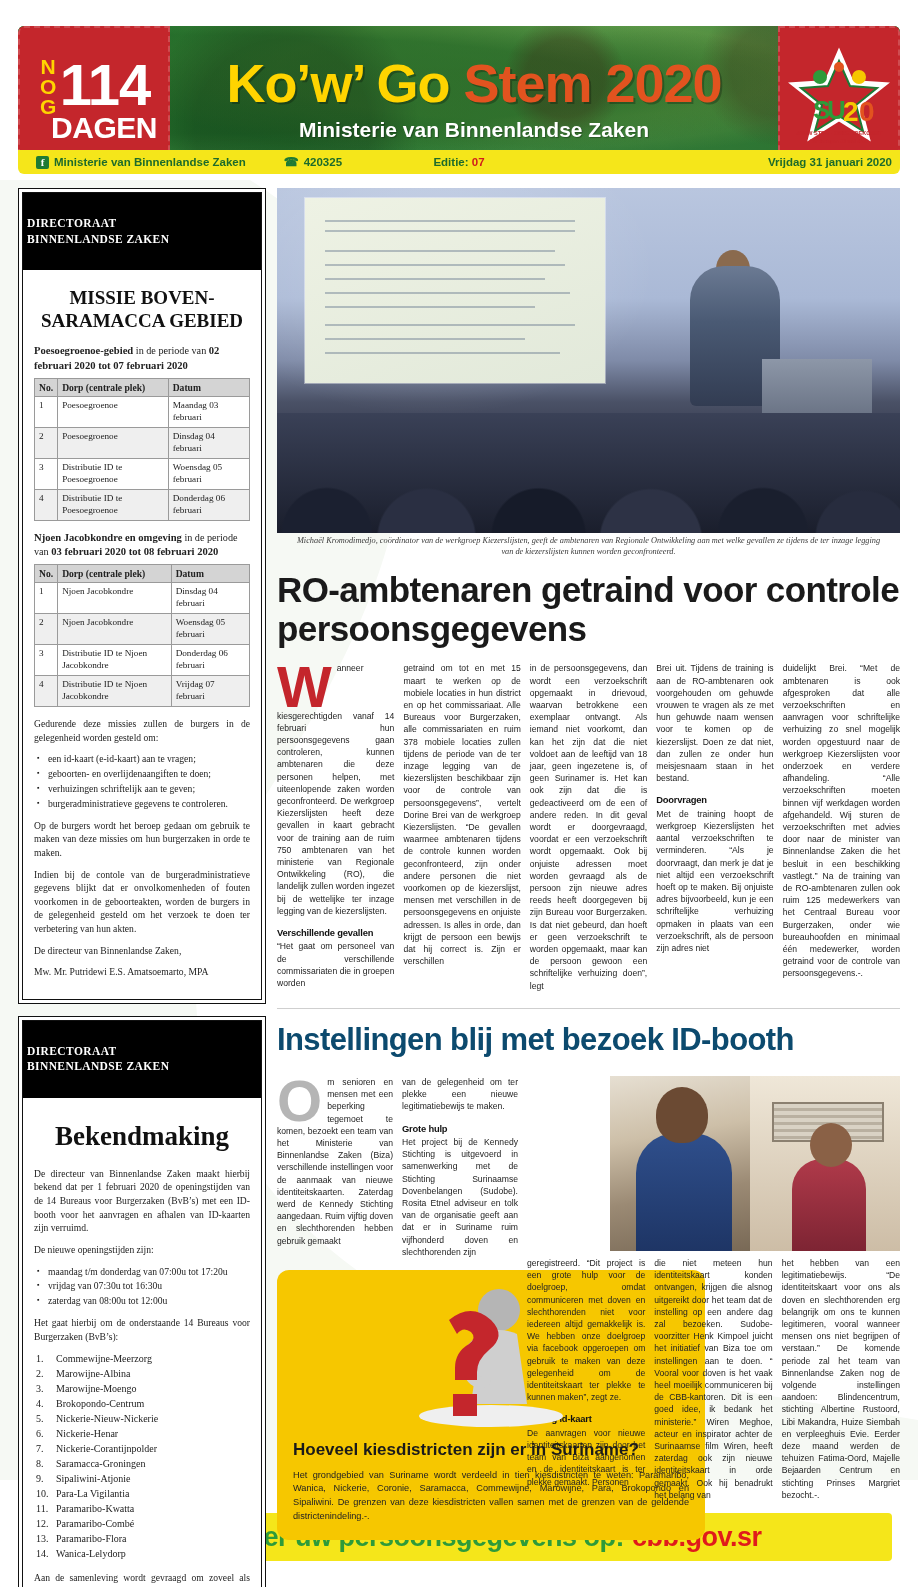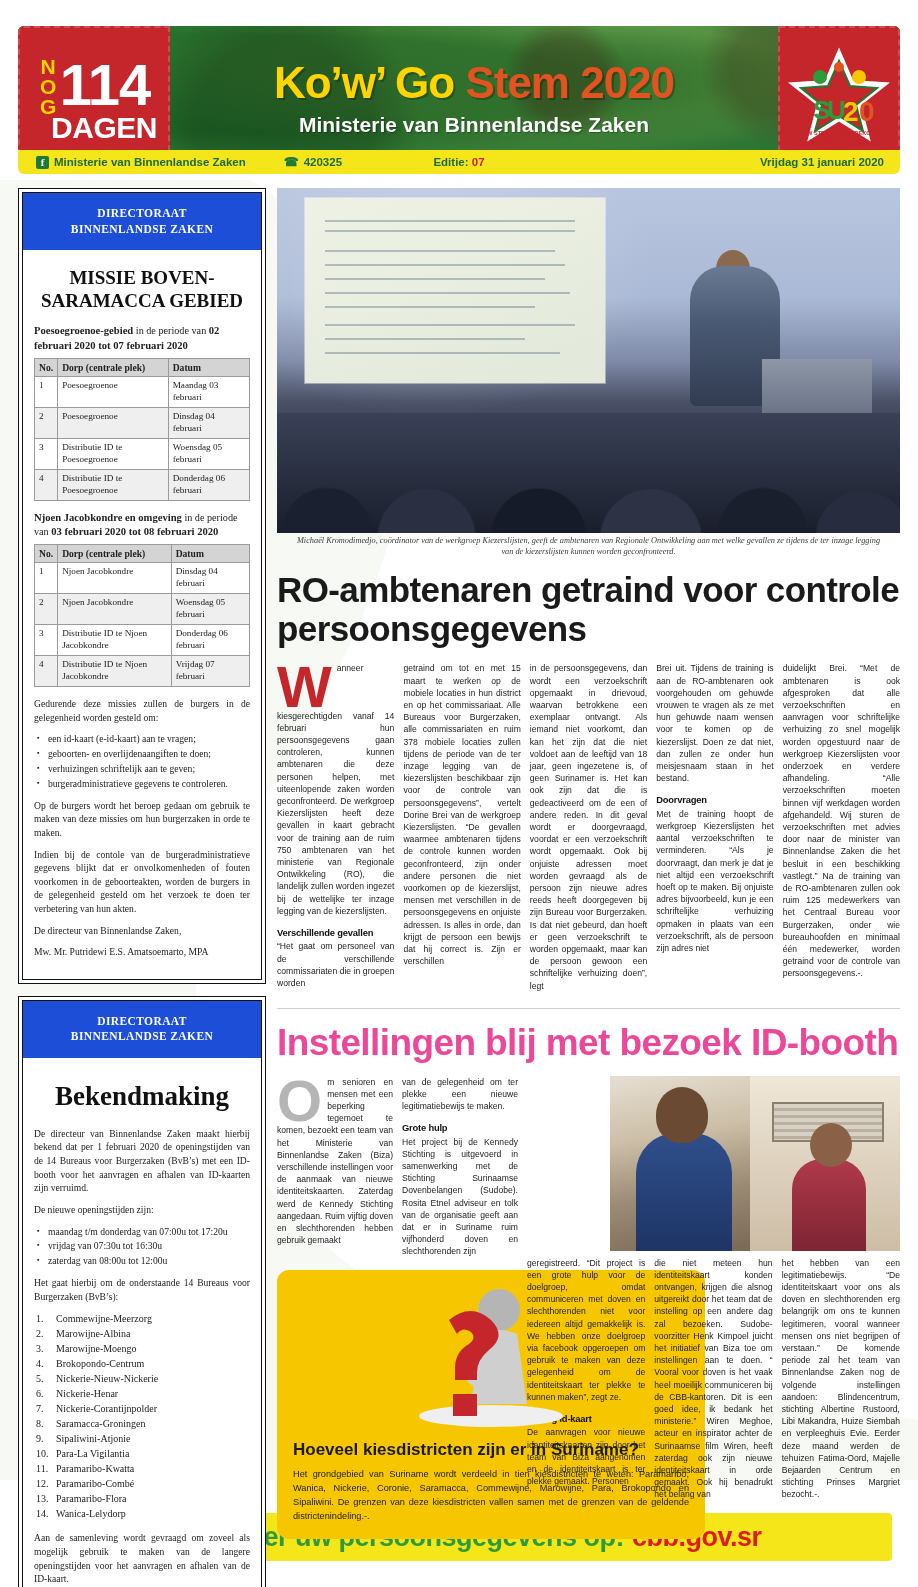--- a/index.html
+++ b/index.html
@@ -53,21 +53,21 @@
     color:#ffd400; font-weight:bold; font-size:21px; line-height:.95;
     writing-mode:vertical-rl; text-orientation:upright; letter-spacing:-3px;
     margin-right:2px;
   }
   .cd-num{ color:#fff; font-weight:bold; font-size:58px; line-height:.92; letter-spacing:-1px; }
   .cd-dagen{ color:#fff; font-weight:bold; font-size:30px; line-height:1; letter-spacing:-.5px; margin-top:-2px; margin-left:20px;}
 
   .title-wrap{ position:absolute; left:152px; top:0; right:122px; height:145px;
     display:flex; flex-direction:column; align-items:center; justify-content:center; }
   .maintitle{
-    font-size:44px; font-weight:bold; letter-spacing:-1px; line-height:1;
+    font-size:54px; font-weight:bold; letter-spacing:-1px; line-height:1;
     text-shadow:2px 2px 0 rgba(0,0,0,.25);
     white-space:nowrap;
   }
   .maintitle .t1{ color:#ffd400; }
   .maintitle .t2{ color:#e2531f; }
   .subtitle{ color:#fff; font-size:21px; font-weight:bold; margin-top:8px; text-shadow:1px 1px 1px rgba(0,0,0,.3); }
 
   .logo-box{
     position:absolute; right:0; top:0; width:122px; height:145px;
     background:#c4262c; border-radius:0 6px 6px 0;
@@ -81,31 +81,31 @@
     background:#f5e61a; border-radius:0 0 6px 6px;
     display:flex; align-items:center; z-index:5;
     font-size:11.5px; font-weight:bold; color:#1d6b2b;
   }
   .fb-icon{ width:13px;height:13px;background:#1d7a34;color:#fff;border-radius:2px;
     font-size:11px; font-weight:bold; display:flex;align-items:center;justify-content:center;
     font-family:"Liberation Serif",serif; margin:0 5px 0 18px;}
   .phone-icon{ color:#1d7a34; font-size:12px; margin:0 5px 0 38px; }
   .infobar .editie{ position:absolute; left:50%; transform:translateX(-50%); color:#1d6b2b; }
   .infobar .editie b{ color:#d01c1c; }
-  .infobar .datum{ position:absolute; right:16px; color:#1d6b2b; }
+  .infobar .datum{ position:absolute; right:8px; color:#1d6b2b; }
 
   
   .sidebar{ position:absolute; left:18px; top:188px; width:248px; z-index:3; }
   .notice{
     background:#fff; border:1px solid #111; padding:3px; margin-bottom:12px;
   }
   .notice-in{ border:1px solid #111; padding:0; }
   .notice-hdr{
-    background:#1d4ed8; color:#fff; text-align:center; font-weight:bold;
-    font-size:11.5px; letter-spacing:.4px; padding:13px 4px; line-height:1.35;
+    background:#000000; color:#fff; text-align:left; font-weight:bold;
+    font-size:11.5px; letter-spacing:.4px; padding:23px 4px; line-height:1.35;
     font-family:"Liberation Serif", serif;
   }
   .notice-body{ padding:10px 11px 12px; font-family:"Liberation Serif", serif; color:#222; }
   .notice-title{
     text-align:center; font-weight:bold; font-size:19px; line-height:1.22;
     margin:6px 0 12px; color:#111;
   }
   .notice-title.small{ font-size:27px; margin:12px 0 14px; }
   .notice-p{ font-size:9.6px; line-height:1.42; text-align:justify; margin-bottom:8px; }
   .notice-sub{ font-size:10.2px; line-height:1.4; margin:10px 0 4px; }
@@ -172,22 +172,22 @@
     font-family:"Liberation Serif", serif; font-style:italic;
     font-size:8.3px; line-height:1.35; text-align:center; color:#3a3a3a;
     padding:2px 18px 0; border-top:0;
   }
 
   .headline{
     font-size:35px; font-weight:bold; line-height:1.1; color:#1a1a1a;
     letter-spacing:-.6px; margin:14px 0 14px;
   }
   .headline2{
-    font-size:37px; font-weight:bold; line-height:1.1; color:#ec4899;
-    letter-spacing:-.6px; margin:16px 0 12px; border-top:1px solid #cfcfcf; padding-top:14px;
+    font-size:31px; font-weight:bold; line-height:1.1; color:#0c4a6e;
+    letter-spacing:-.6px; margin:16px 0 19px; border-top:1px solid #cfcfcf; padding-top:14px;
   }
 
   .cols5{ display:flex; gap:9px; }
   .col{ flex:1; }
   .art{ font-size:8.6px; line-height:1.42; text-align:justify; color:#222; }
   .art p{ margin-bottom:0; }
   .subhead{ font-weight:bold; font-size:9.4px; margin:9px 0 1px; color:#111; letter-spacing:-.2px; }
   .dropcap{
     float:left; font-size:58px; line-height:.78; font-weight:bold;
     margin:2px 5px 0 0; color:#c4262c;

